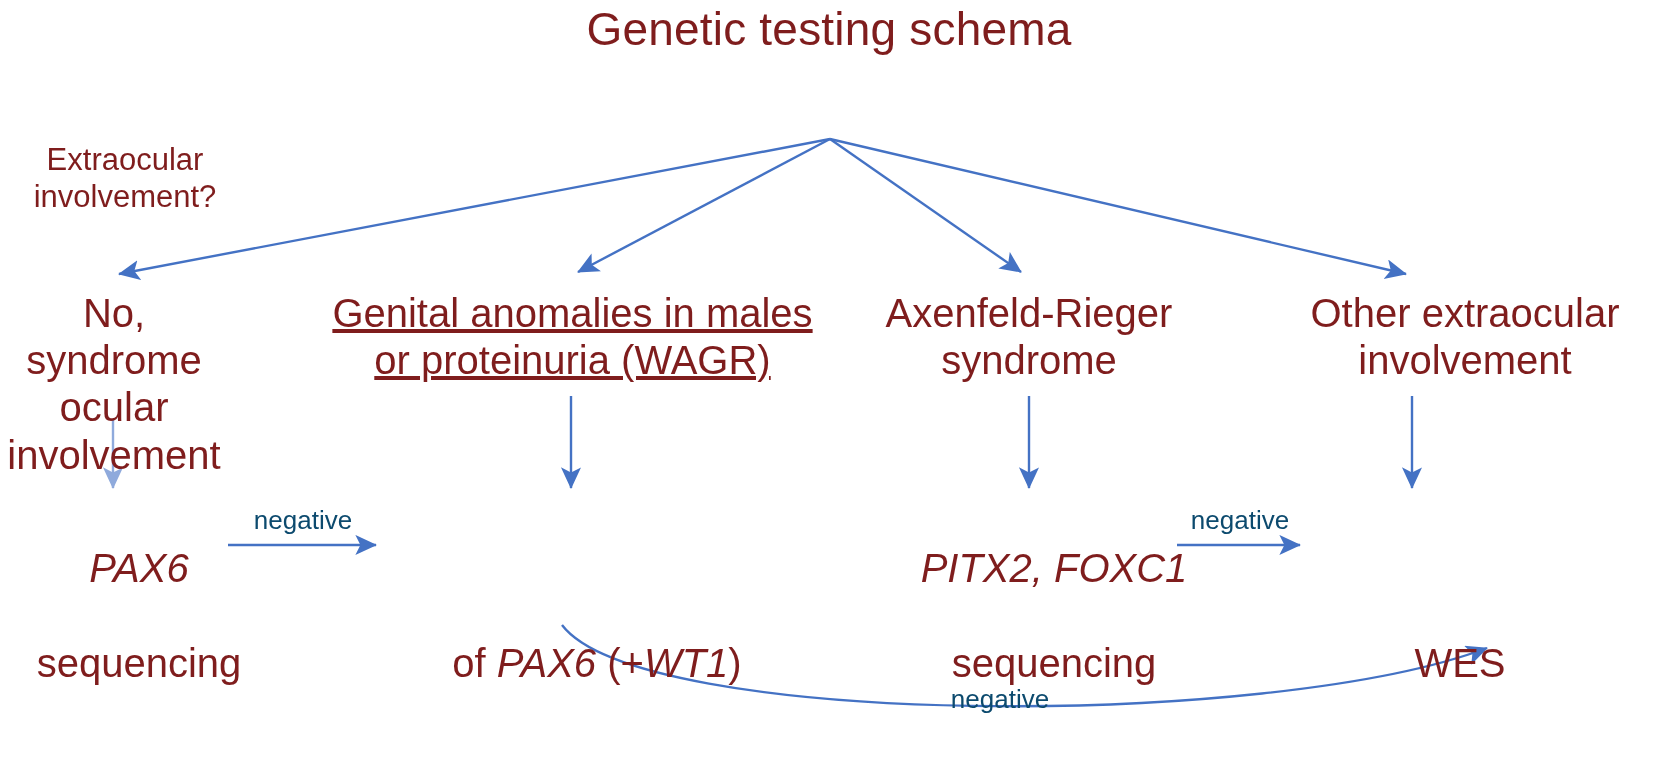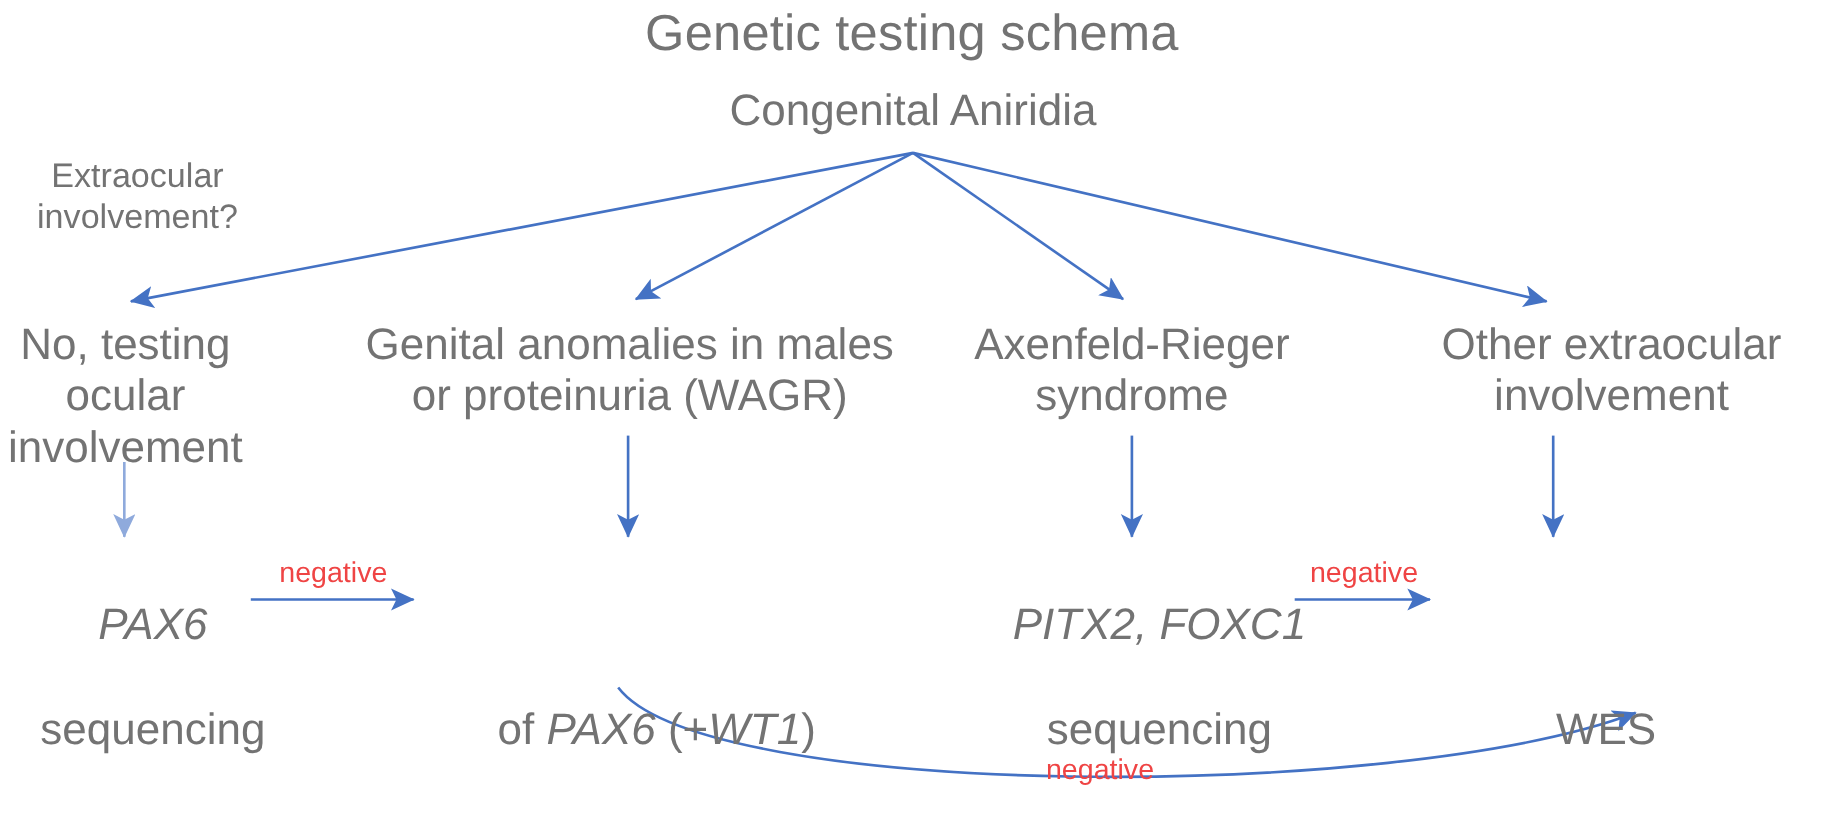--- a/index.html
+++ b/index.html
@@ -22,21 +22,21 @@
     left: 0;
     top: 0;
     width: 1658px;
     height: 758px;
     pointer-events: none;
   }
   .node {
     position: absolute;
     text-align: center;
     line-height: 1.18;
-    color: #737373;
+    color: #7f1d1d;
     white-space: pre-line;
   }
   .title {
     font-size: 46px;
     letter-spacing: 0.2px;
   }
   .root {
     font-size: 40px;
   }
   .question {
@@ -45,21 +45,21 @@
   .branch {
     font-size: 40px;
   }
   .test {
     font-size: 40px;
     margin-left: 25px;
   }
   .edge-label {
     position: absolute;
     font-size: 26px;
-    color: #ef4444;
+    color: #0c4a6e;
     text-align: center;
     white-space: nowrap;
   }
   .ital { font-style: italic; }
 </style>
 </head>
 <body>
 
 <div id="canvas">
 
@@ -84,30 +84,29 @@
     <line x1="1412" y1="396" x2="1412" y2="488" stroke="#4472c4" stroke-width="2.4" marker-end="url(#ah)"></line>
 
     <line x1="228" y1="545" x2="376" y2="545" stroke="#4472c4" stroke-width="2.4" marker-end="url(#ah)"></line>
     <line x1="1177" y1="545" x2="1300" y2="545" stroke="#4472c4" stroke-width="2.4" marker-end="url(#ah)"></line>
 
     <path d="M 562 625 C 640 728, 1270 730, 1487 648" fill="none" stroke="#4472c4" stroke-width="2.4" marker-end="url(#ah)"></path>
   </svg>
 
   <div class="node title" style="left:0; top:2px; width:1658px;">Genetic testing schema</div>
 
-  <div class="node root" style="left:530; top:78px; left:530px; width:600px;">Congenital Aniridia</div>
 
   <div class="node question" style="left:0px; top:142px; width:250px;">Extraocular
 involvement?</div>
 
-  <div class="node branch" style="left:0px; top:290px; width:228px;">No, testing
+  <div class="node branch" style="left:0px; top:290px; width:228px;">No, syndrome
 ocular
 involvement</div>
 
-  <div class="node branch" style="left:300px; top:290px; width:545px;">Genital anomalies in males
+  <div class="node branch" style="left:300px; top:290px; width:545px;text-decoration:underline;">Genital anomalies in males
 or proteinuria (WAGR)</div>
 
   <div class="node branch" style="left:855px; top:290px; width:348px;">Axenfeld-Rieger
 syndrome</div>
 
   <div class="node branch" style="left:1256px; top:290px; width:418px;text-align:center;">Other extraocular
 involvement</div>
 
   <div class="node test" style="left:0px; top:498px; width:228px;">
     <span class="ital">PAX6</span><br>

